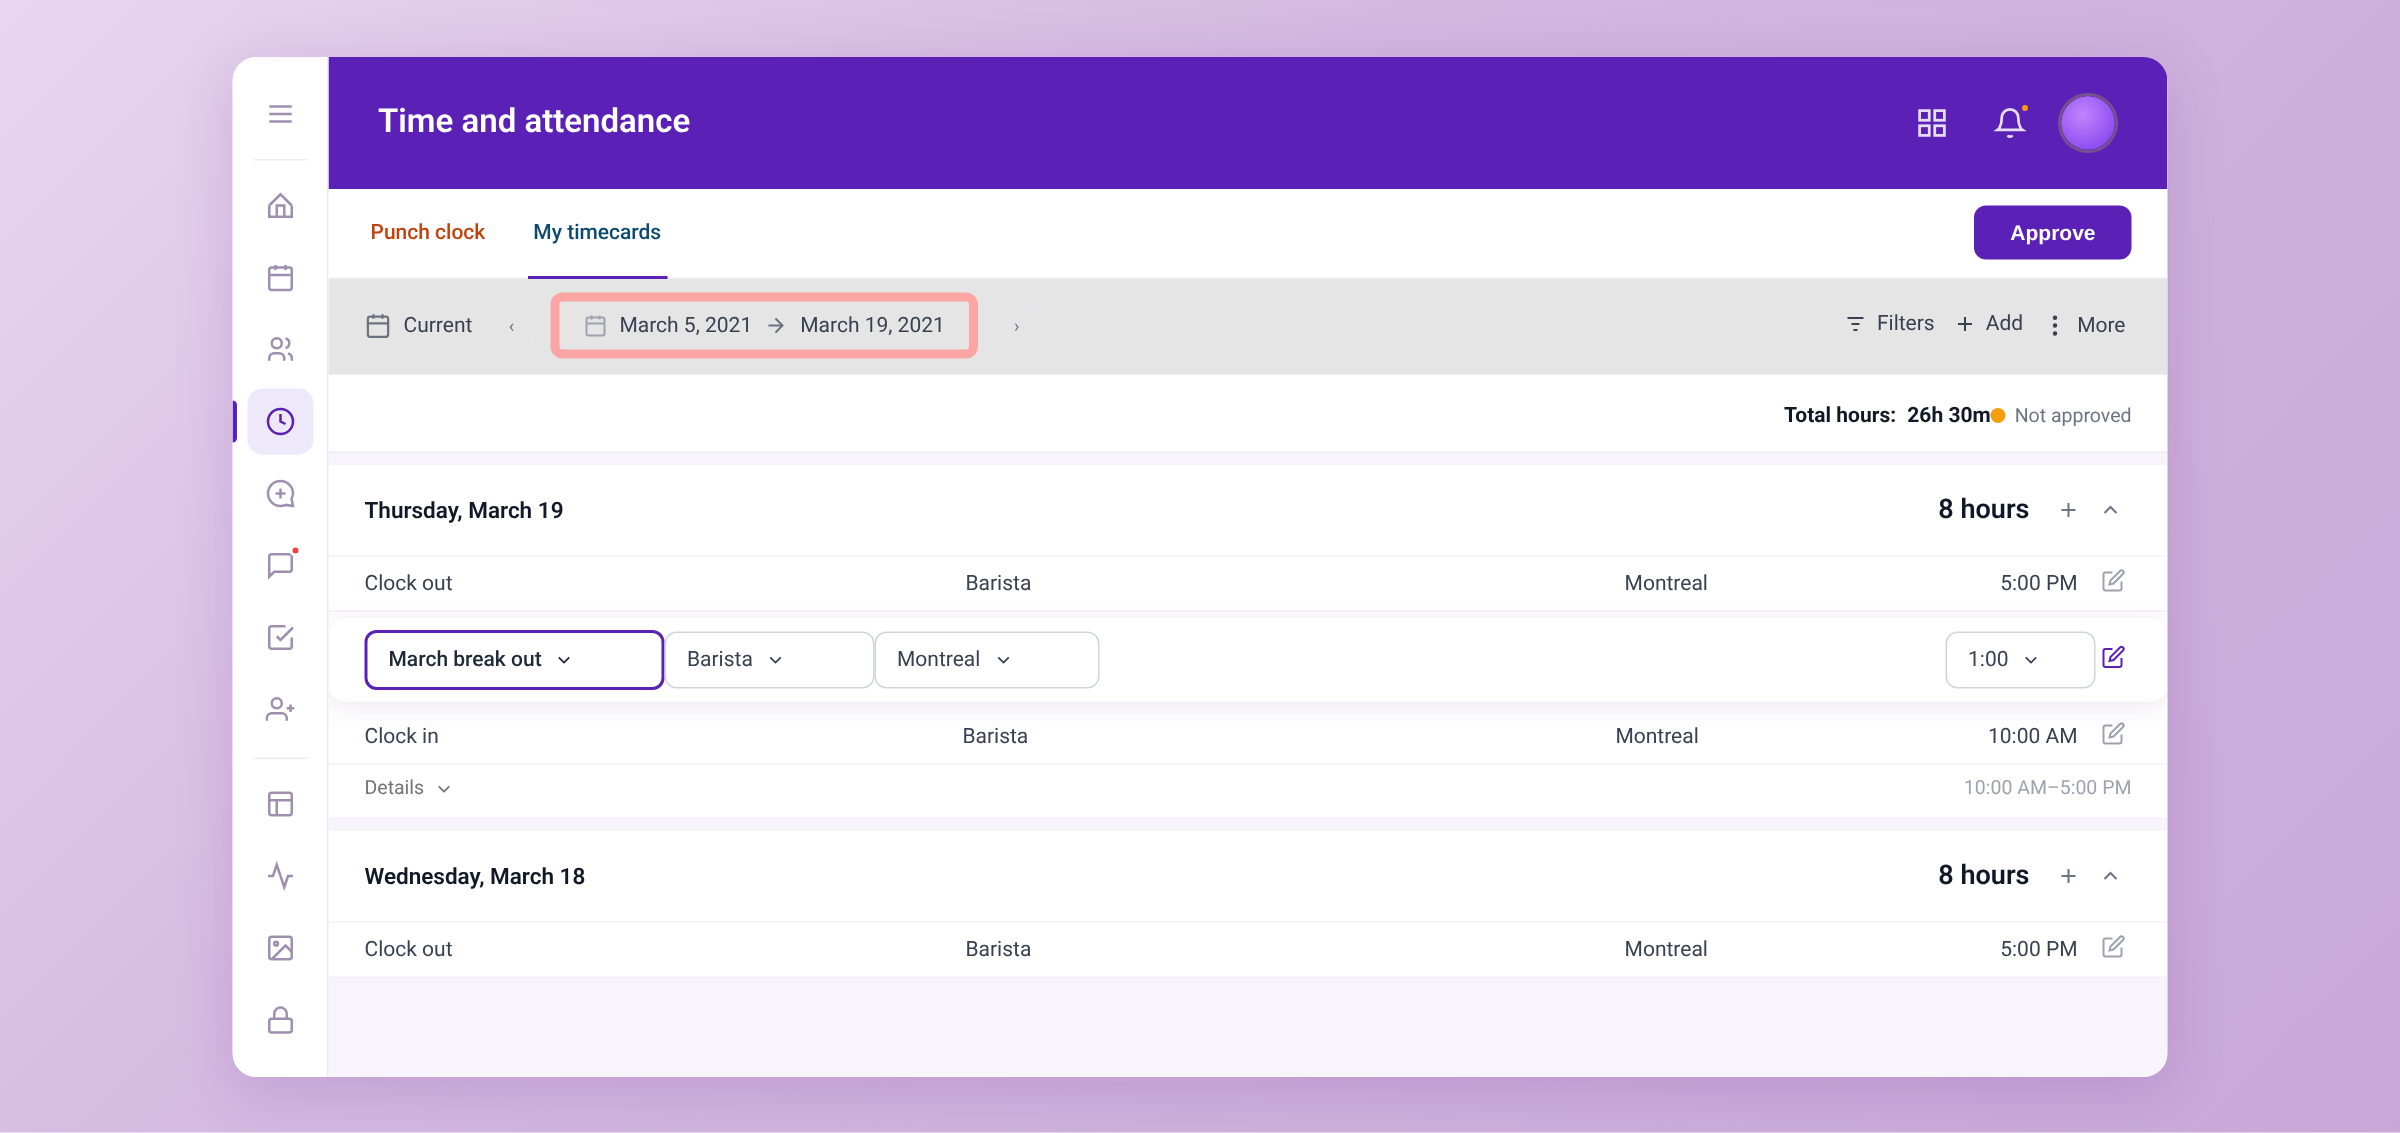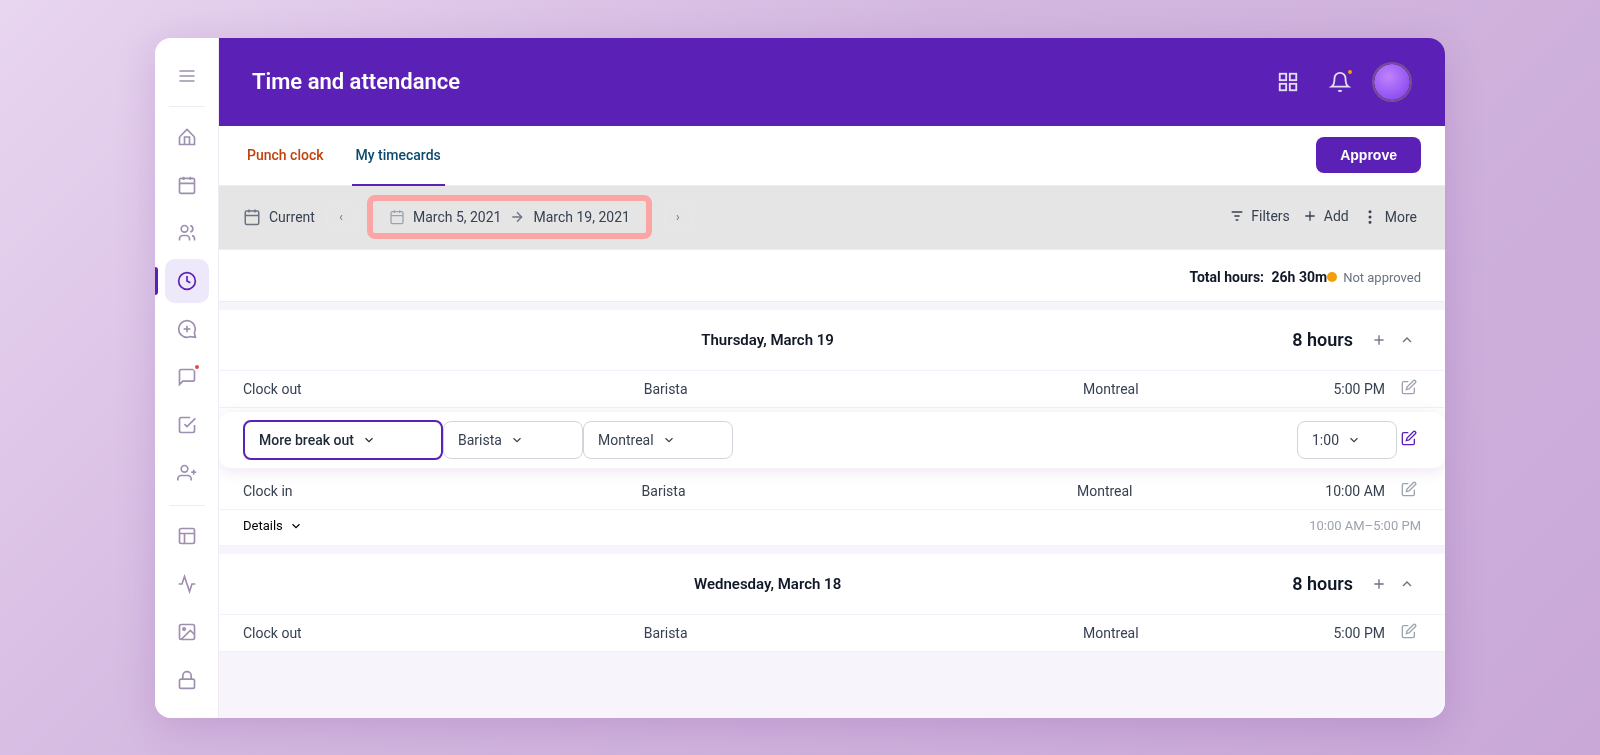--- a/index.html
+++ b/index.html
@@ -281,21 +281,20 @@
     
     .day-section {
       background: #fff;
       margin-top: 8px;
     }
     .day-header {
       display: flex;
       align-items: center;
       padding: 16px 24px;
       border-bottom: 1px solid #f5f0fa;
-      text-align: center;
     }
     .day-title {
       font-size: 15px;
       font-weight: 600;
       color: #111827;
       flex: 1;
     }
     .day-hours {
       font-size: 18px;
       font-weight: 600;
@@ -386,21 +385,21 @@
       display: flex;
       align-items: center;
       padding: 8px 24px 12px;
       border-bottom: 1px solid #f5f0fa;
     }
     .details-btn {
       display: flex;
       align-items: flex-end;
       gap: 6px;
       font-size: 13px;
-      color: #000000;
+      color: #737373;
       cursor: pointer;
     }
     .details-time {
       margin-left: auto;
       font-size: 13px;
       color: #9ca3af;
     }
   </style>
 </head>
 <body>
@@ -623,21 +622,21 @@
           <div class="edit-icon">
             <svg width="16" height="16" viewBox="0 0 24 24" fill="none" stroke="#9ca3af" stroke-width="2">
                 <path d="M11 4H4a2 2 0 0 0-2 2v14a2 2 0 0 0 2 2h14a2 2 0 0 0 2-2v-7"></path>
                 <path d="M18.5 2.5a2.121 2.121 0 0 1 3 3L12 15l-4 1 1-4 9.5-9.5z"></path>
               </svg>
           </div>
         </div>
 
         <div class="entry-row editing">
           <div class="dropdown-field primary">
-            <span>More break out</span>
+            <span>March break out</span>
             <svg width="14" height="14" viewBox="0 0 24 24" fill="none" stroke="currentColor" stroke-width="2">
                 <polyline points="6 9 12 15 18 9"></polyline>
               </svg>
           </div>
           <div class="dropdown-field" style="min-width:140px;">
             <span>Barista</span>
             <svg width="14" height="14" viewBox="0 0 24 24" fill="none" stroke="currentColor" stroke-width="2">
                 <polyline points="6 9 12 15 18 9"></polyline>
               </svg>
           </div>

